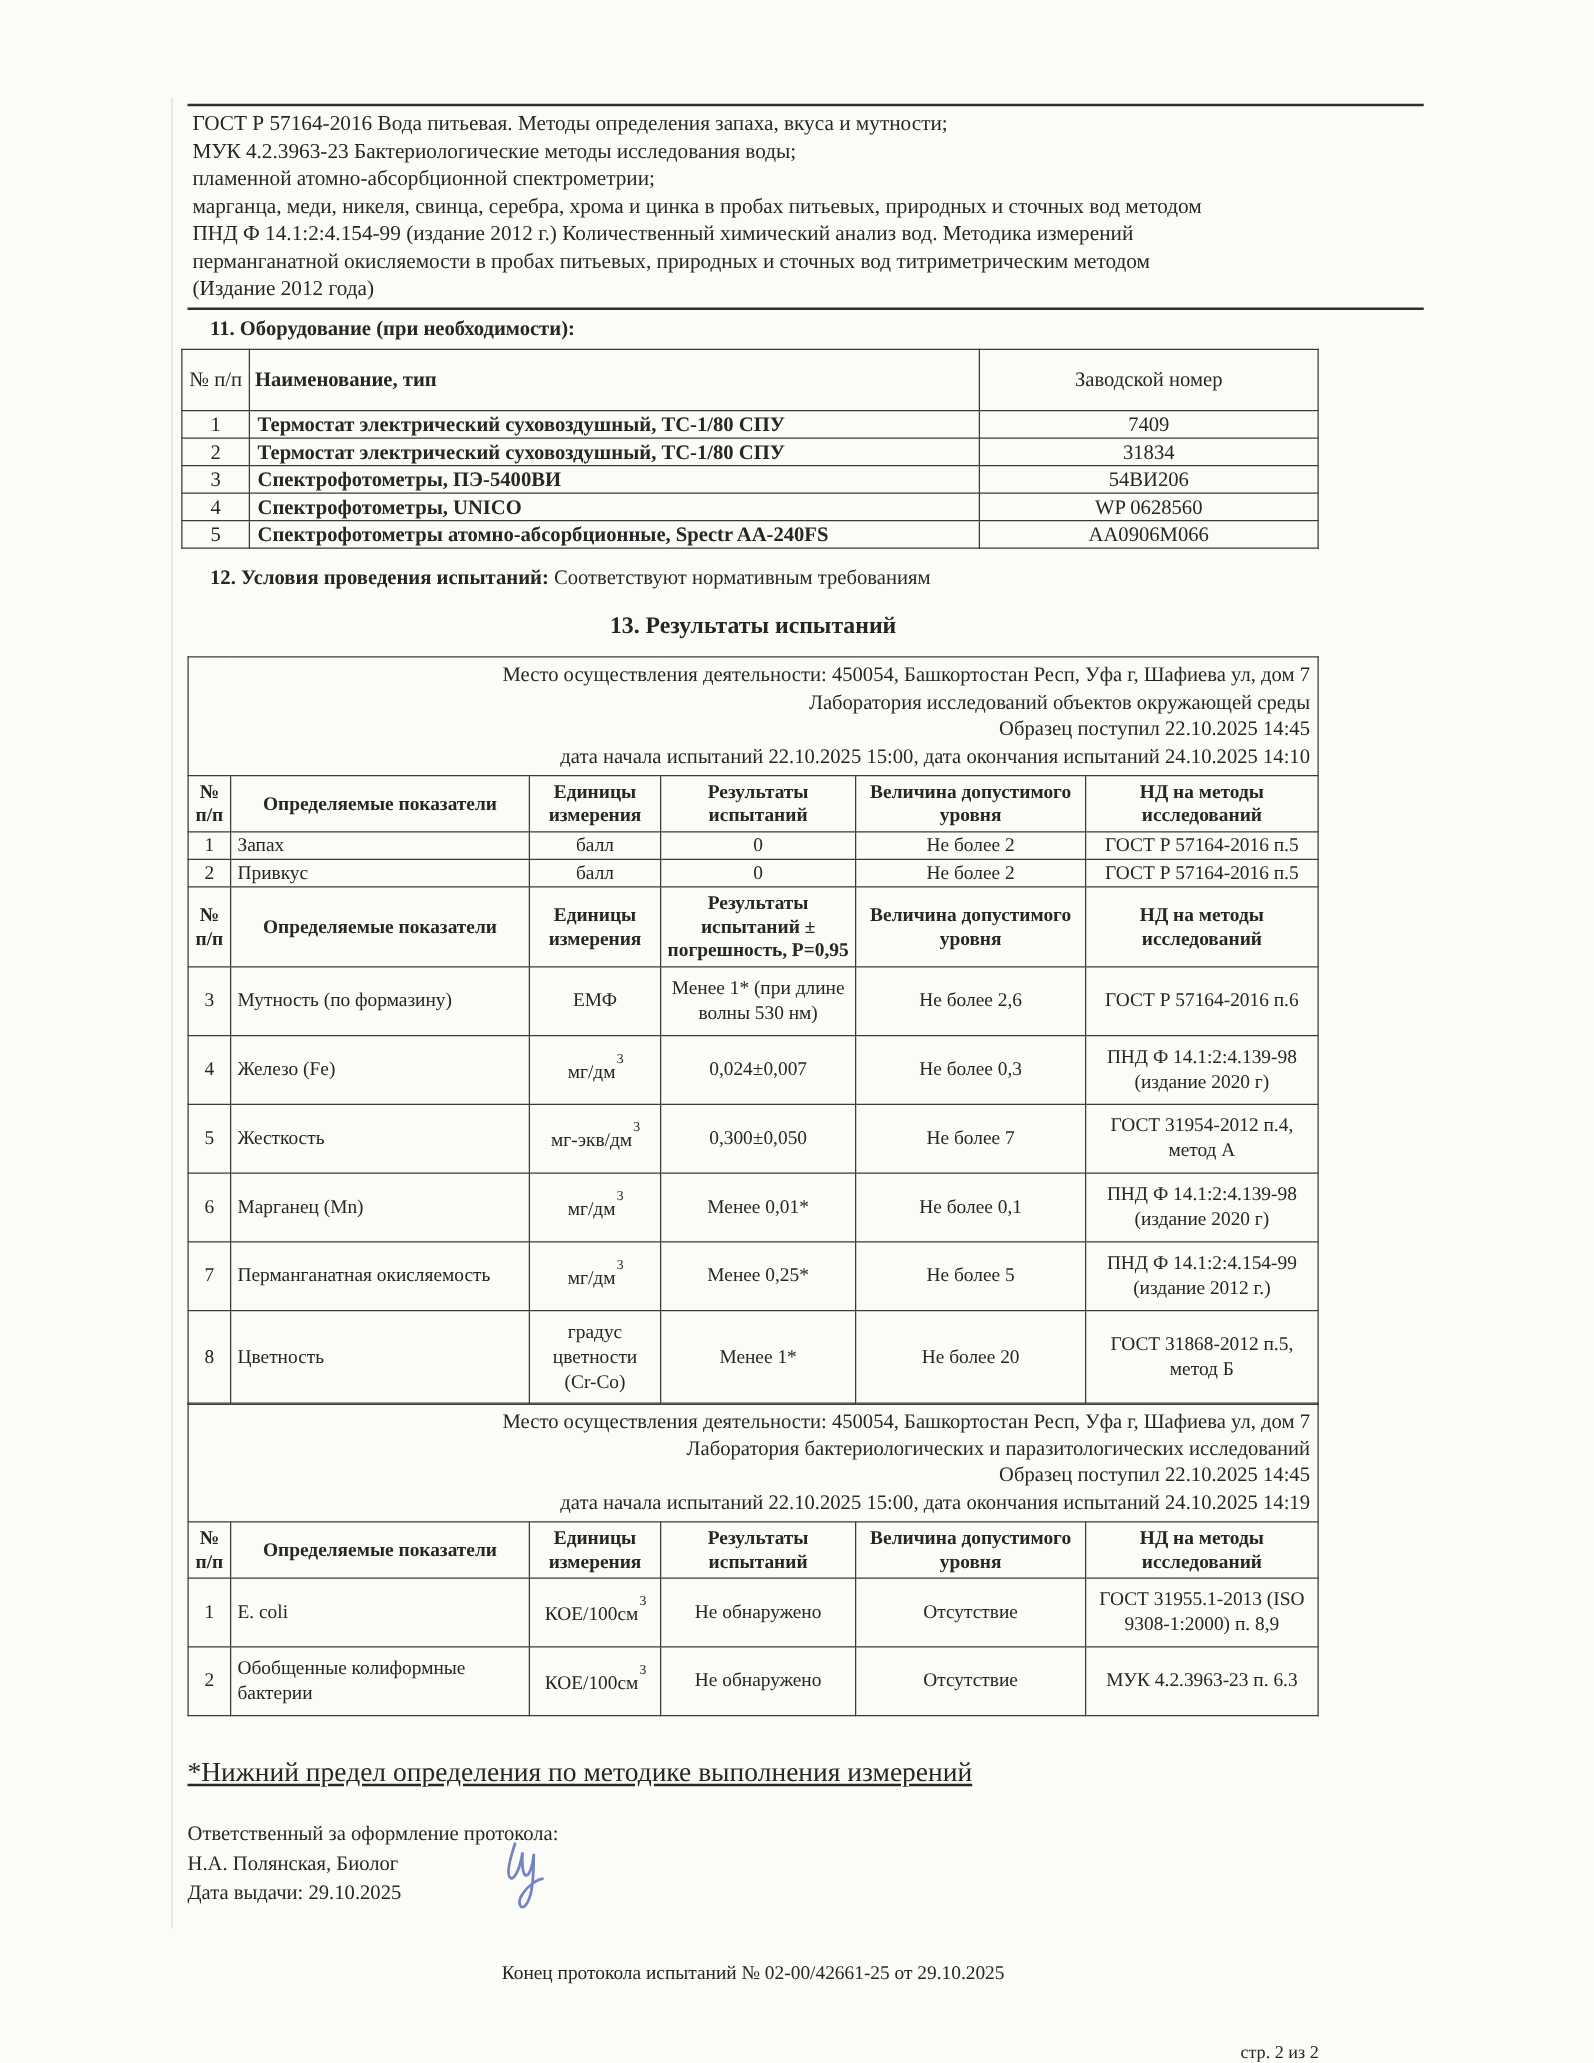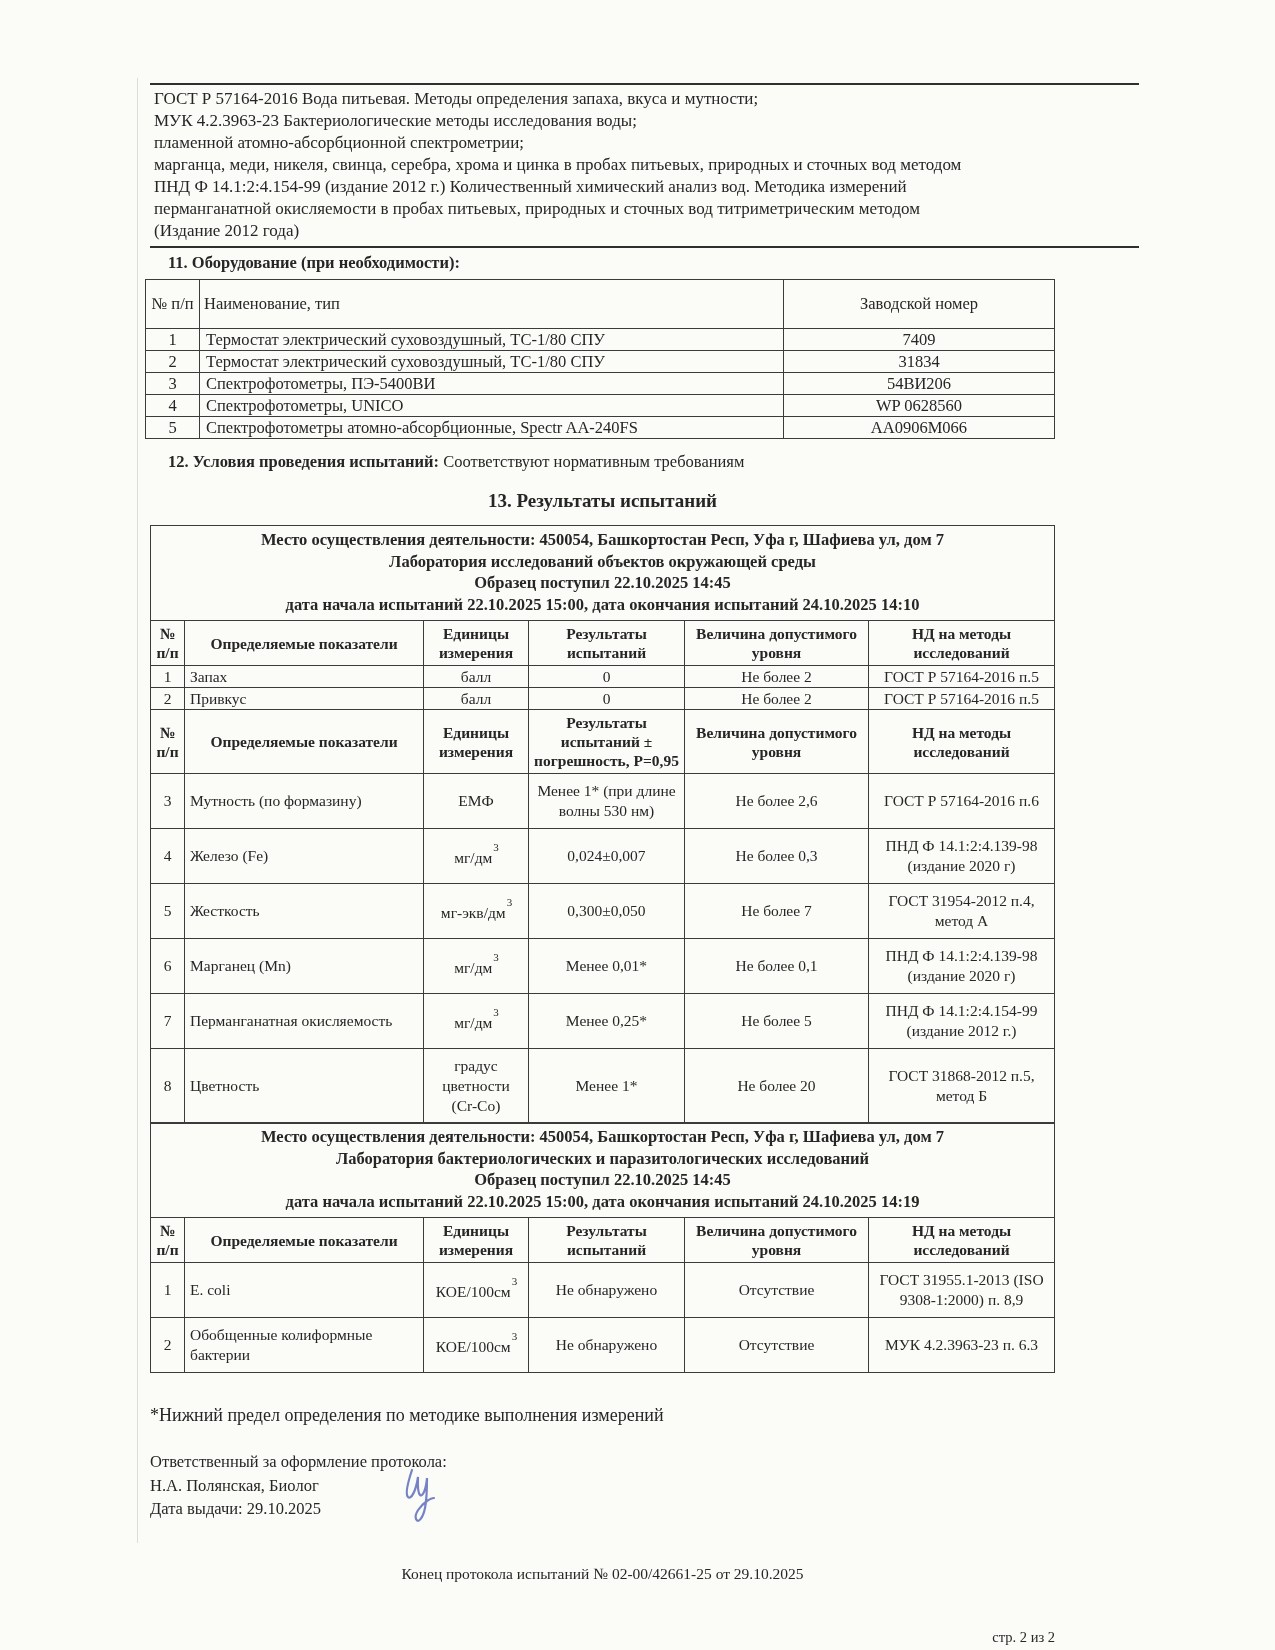--- a/index.html
+++ b/index.html
@@ -21,44 +21,44 @@
 
   .sec-title{font-weight:bold;font-size:16.5px;margin:5px 0 6px 18px;}
   table{border-collapse:collapse;}
   th,td{border:1.5px solid #3b3b3b;}
 
   
   .equip{width:910px;margin-left:-5px;font-size:16.5px;table-layout:fixed;}
   .equip th{font-weight:normal;padding:3px 4px;line-height:20px;height:42px;vertical-align:middle;}
   .equip td{padding:0 6px;line-height:21px;height:21px;vertical-align:middle;}
   .equip .c-num{width:45px;text-align:center;}
-  .equip .c-name{width:575px;text-align:left;}
+  .equip .c-name{width:575px;text-align:left;font-weight:bold;}
   .equip .c-serial{text-align:center;}
 
   .sec12{margin:13px 0 0 18px;font-size:16.5px;}
   .sec12 b{font-weight:bold;}
   .h13{font-weight:bold;font-size:19px;text-align:center;margin:18px 0 13px 0;width:905px;}
 
   
   .res{width:905px;font-size:15.5px;table-layout:fixed;}
   .res col.c1{width:34px;}
   .res col.c2{width:239px;}
   .res col.c3{width:105px;}
   .res col.c4{width:156px;}
   .res col.c5{width:184px;}
-  .res td.info-cell{padding:3px 6px 5px;text-align:center;font-size:16.5px;line-height:21.5px;font-weight:bold;}
+  .res td.info-cell{padding:3px 6px 5px;text-align:right;font-size:16.5px;line-height:21.5px;}
   .res th{font-weight:bold;padding:3px 3px;line-height:19px;vertical-align:middle;text-align:center;}
   .res td{padding:2px 6px;line-height:20px;vertical-align:middle;text-align:center;}
   .res td.c-name{text-align:left;padding-left:5px;}
   .res tr.slim td{padding-top:0;padding-bottom:0;height:21px;}
   .res tr.pad td{padding-top:7px;padding-bottom:7px;}
   .res2{margin-top:-2px;}
   sup.s3{font-size:11px;position:relative;top:-6px;left:1px;}
 
-  .footnote{margin-top:32px;font-size:18px;}
+  .footnote{margin-top:32px;font-size:22px;text-decoration:underline;}
   .resp{margin-top:24px;font-size:16.5px;line-height:23.5px;position:relative;}
   .sig-svg{position:absolute;left:246px;top:14px;}
   .endline{margin-top:44px;text-align:center;font-size:15.5px;width:905px;}
   .pagenum{margin-top:46px;text-align:right;font-size:14.5px;width:905px;}
 </style>
 </head>
 <body>
 
 <div class="scan-edge"></div>
 

